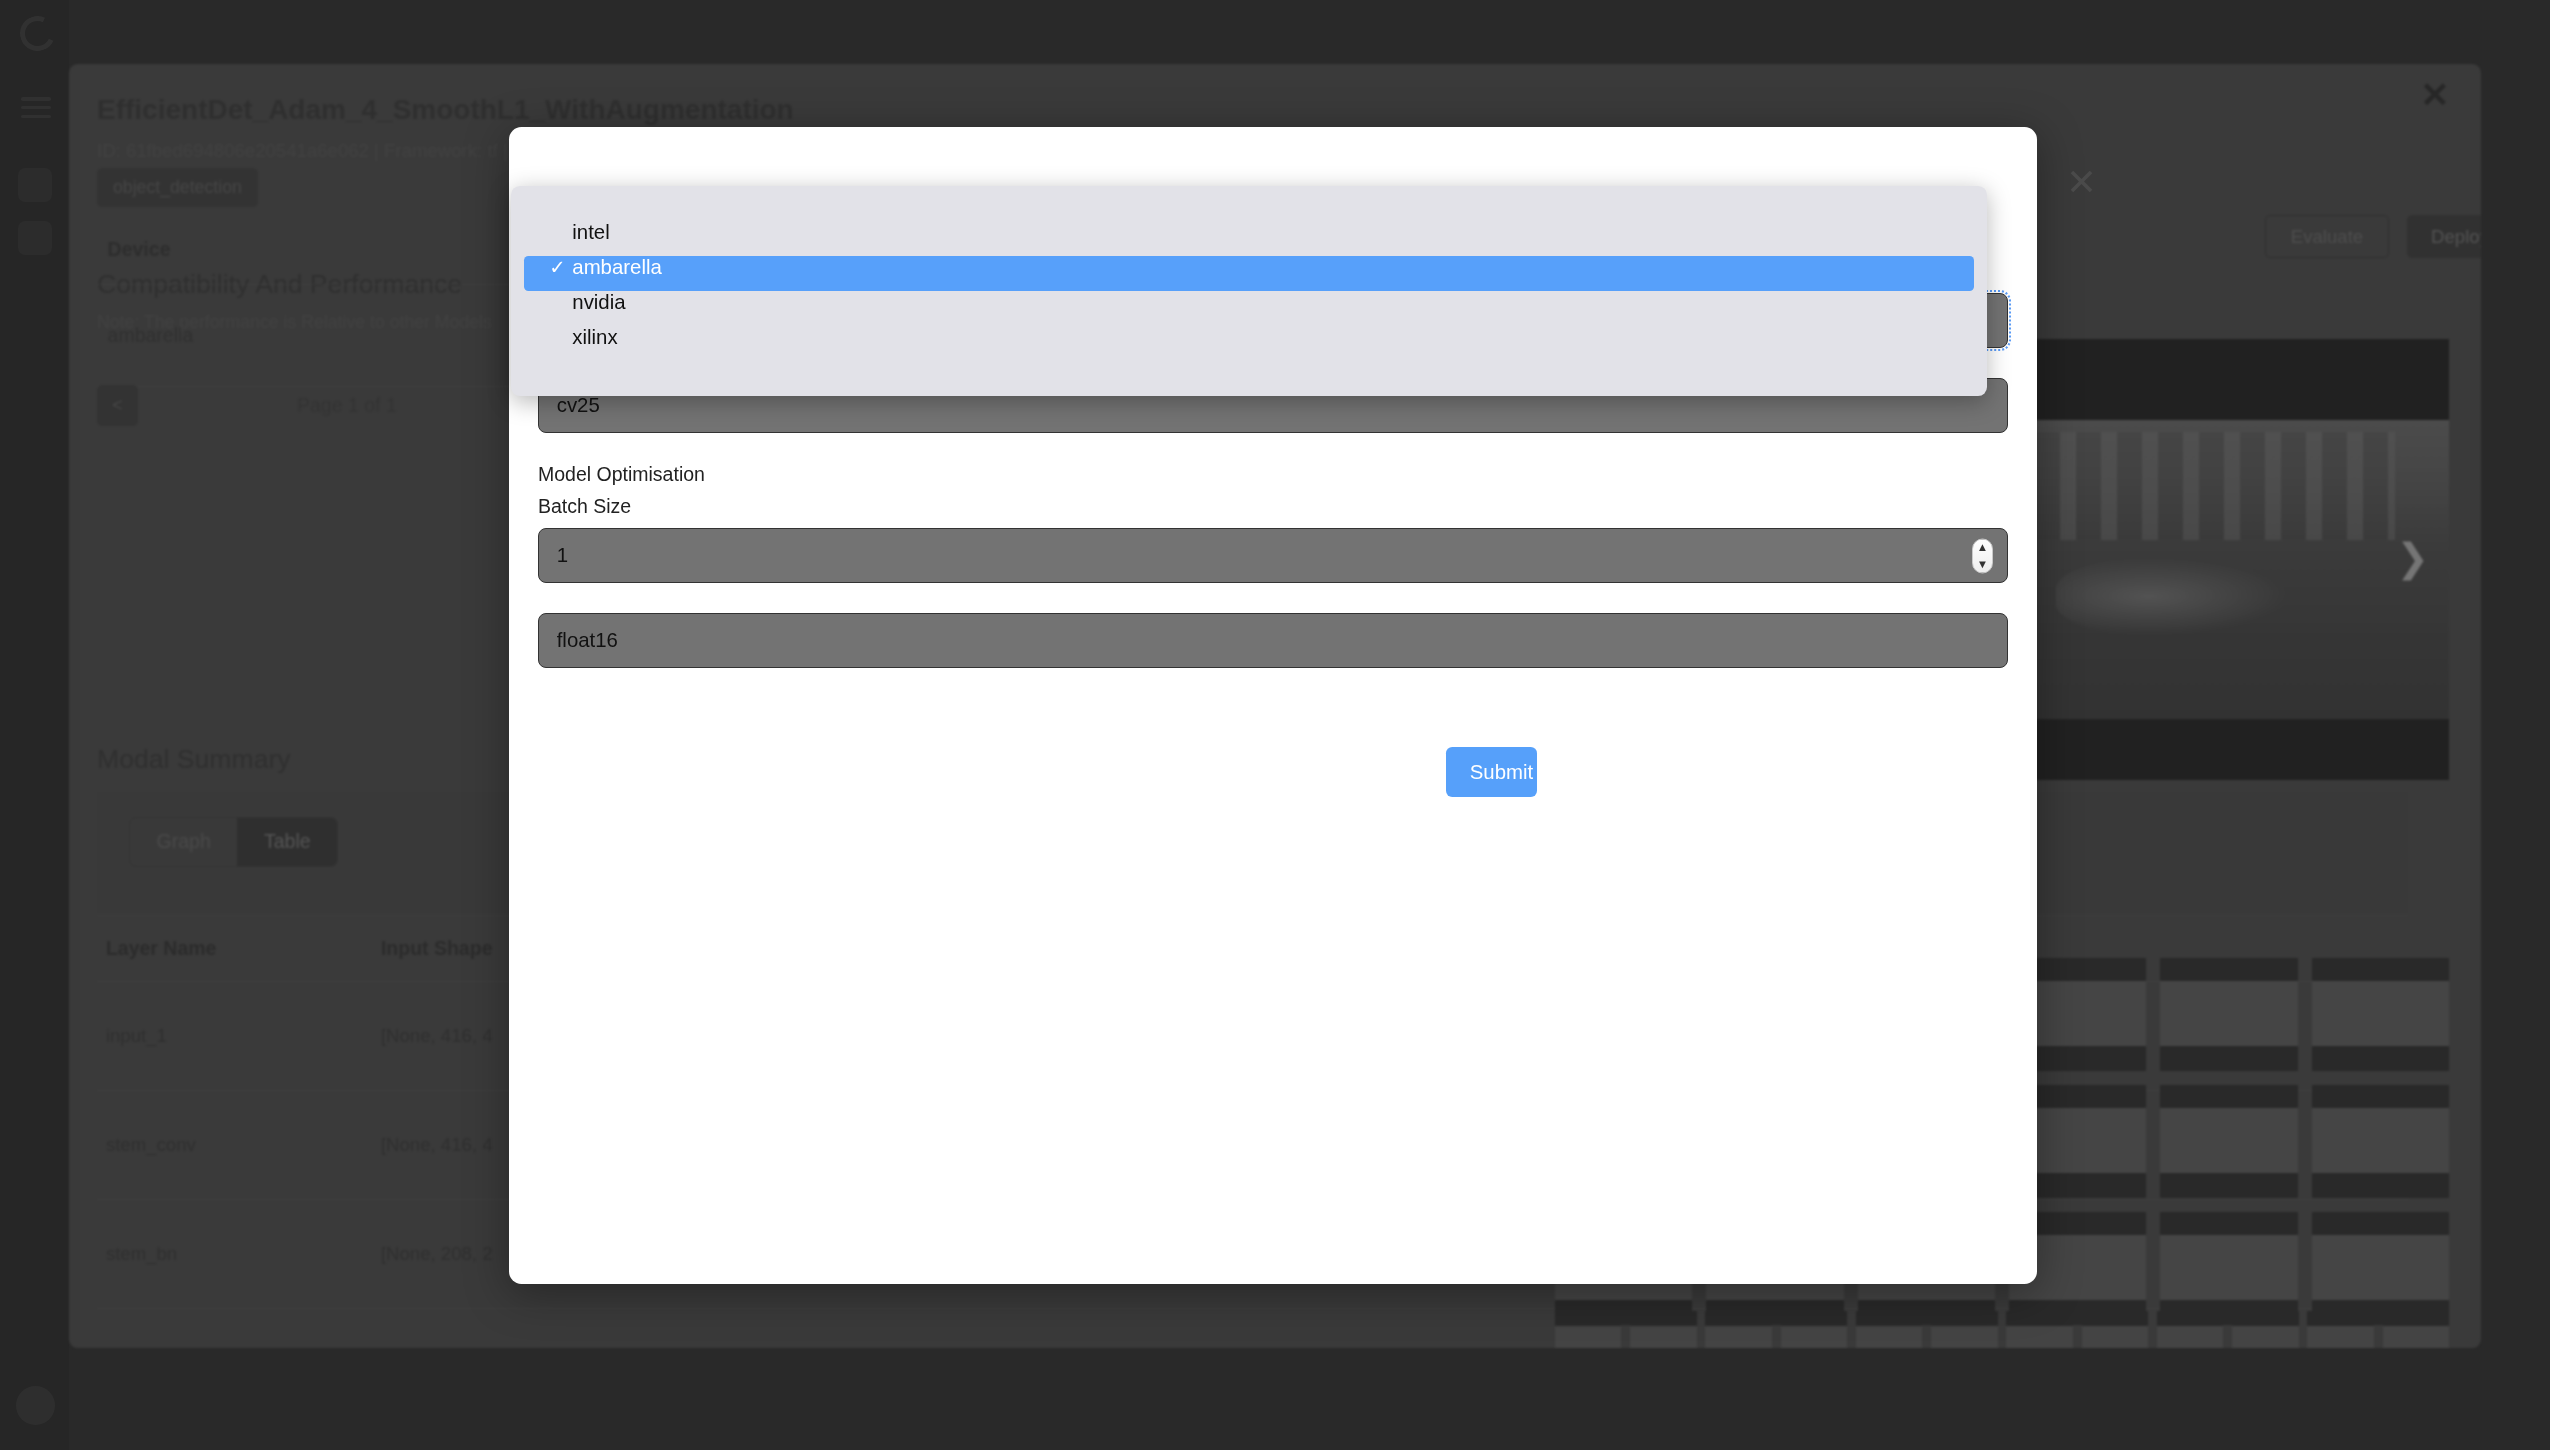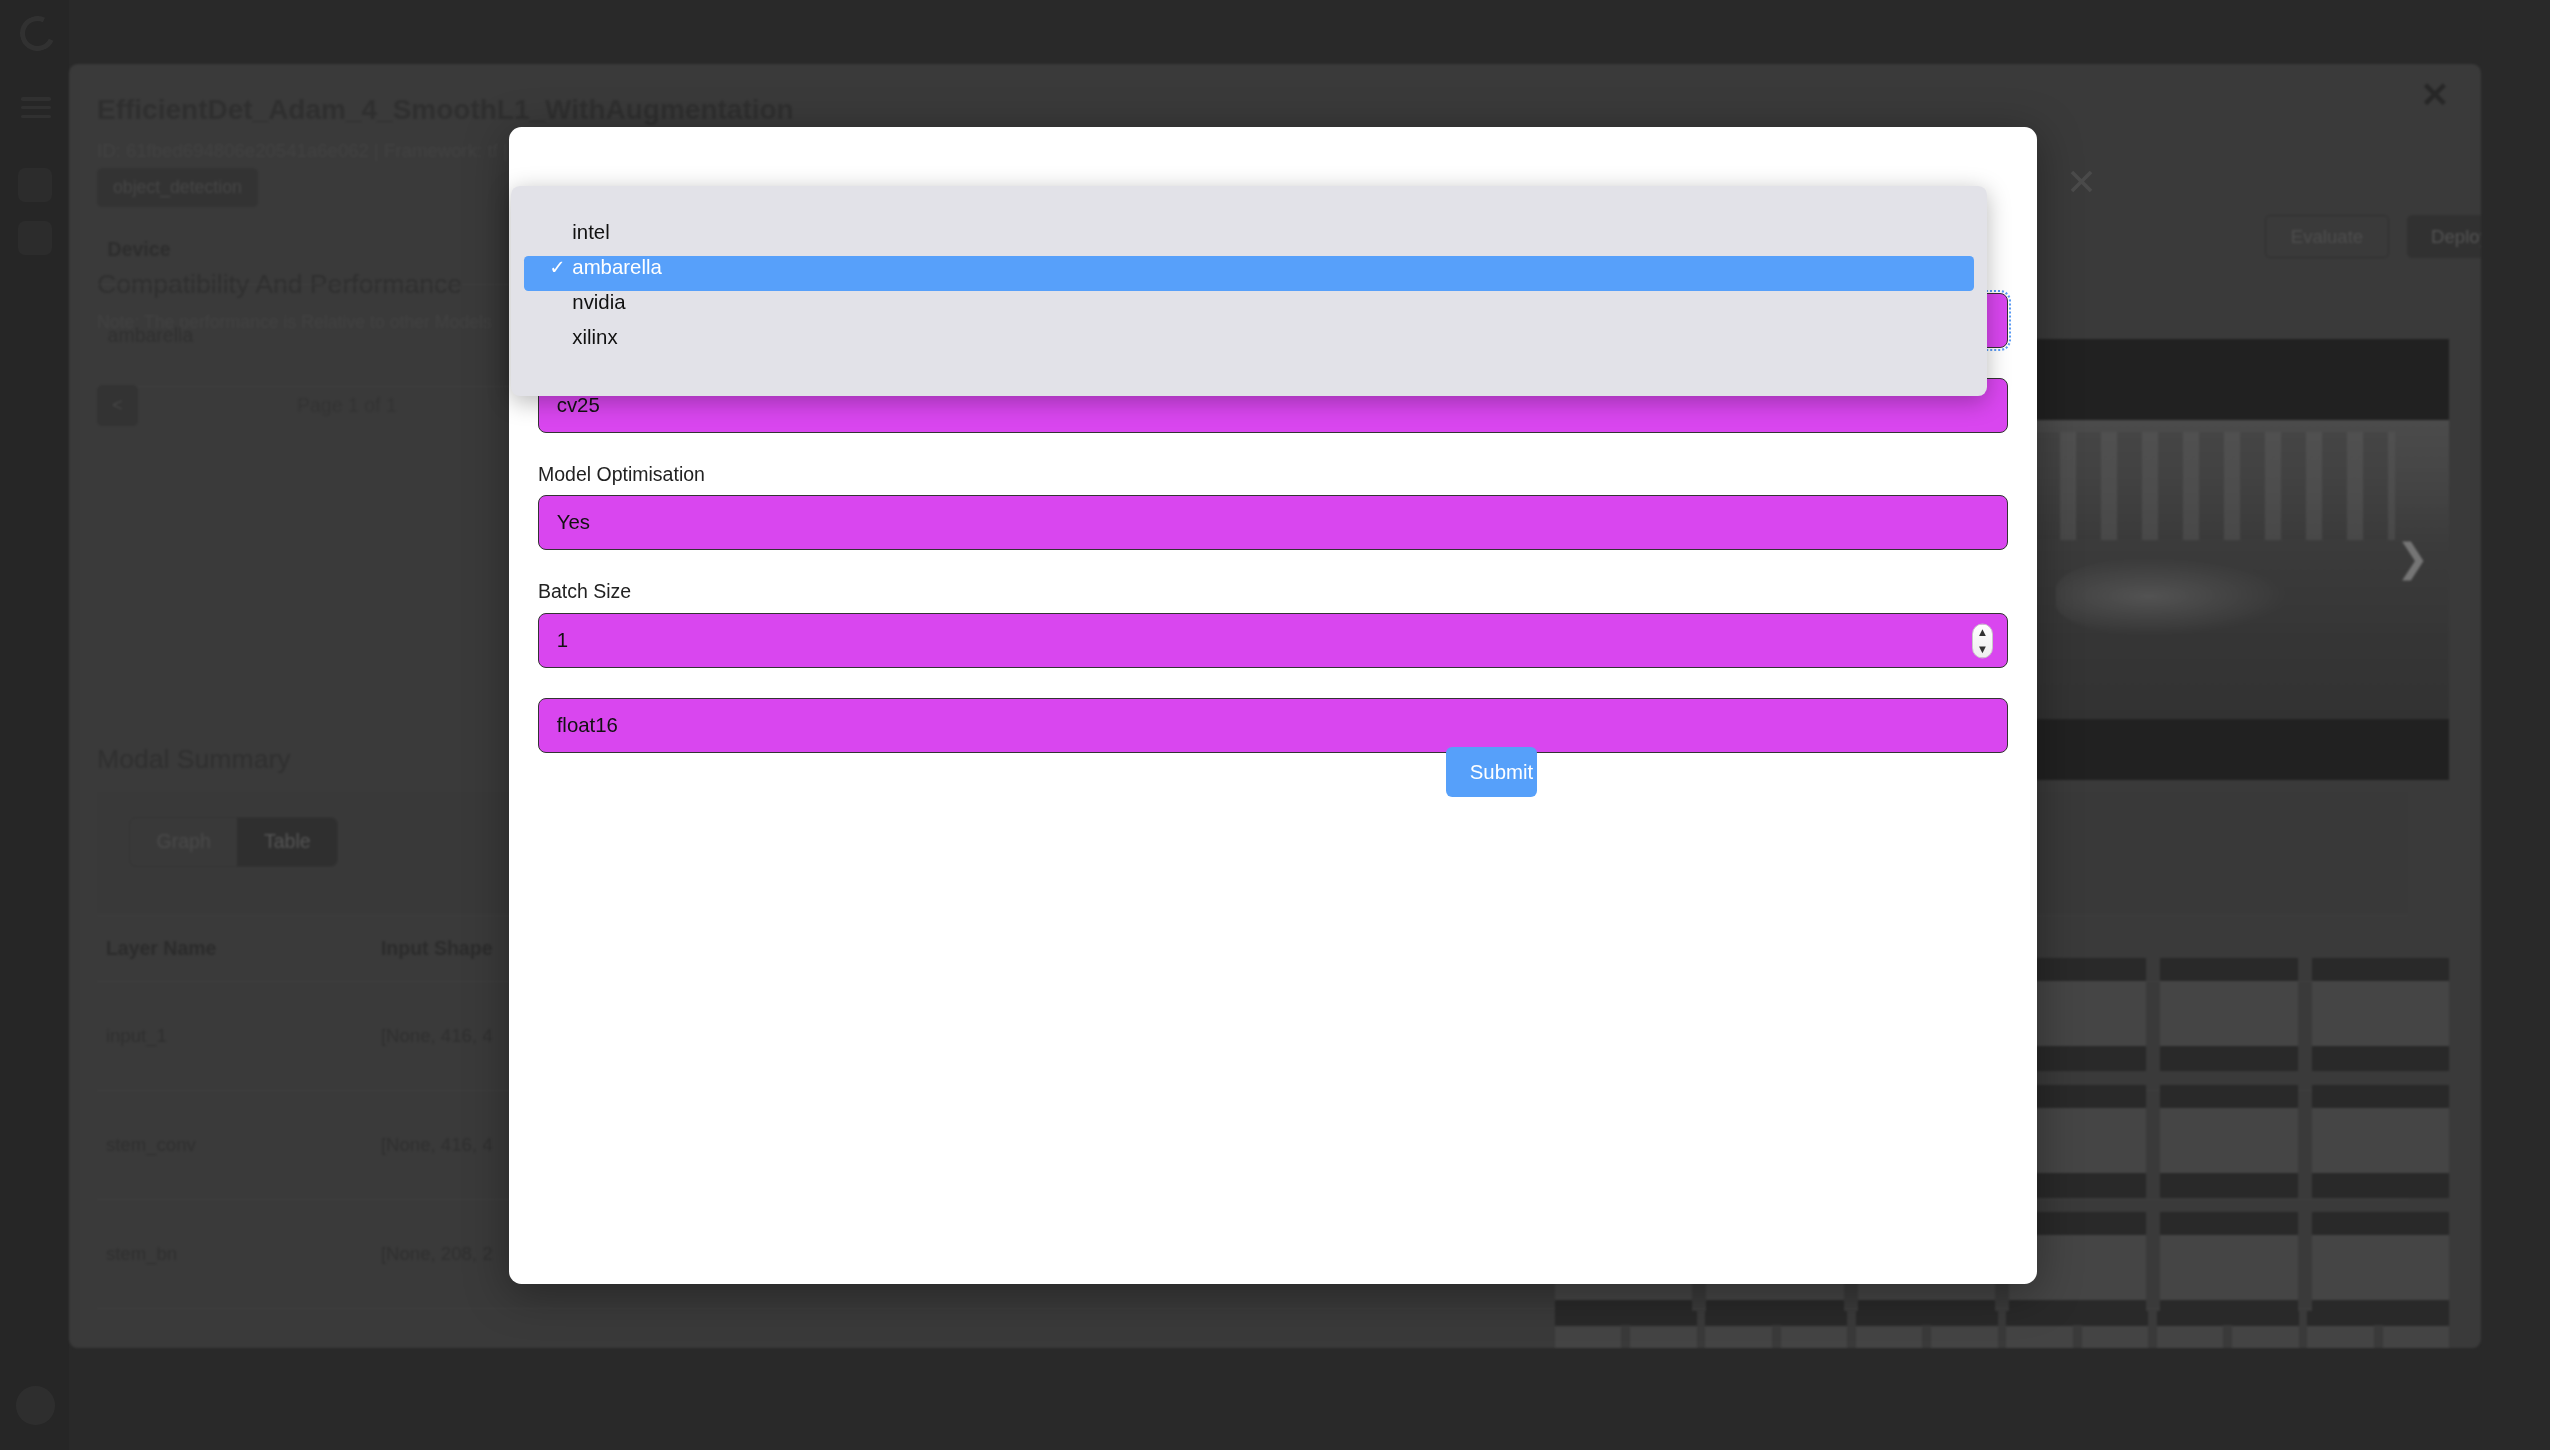--- a/index.html
+++ b/index.html
@@ -313,21 +313,21 @@
   .field-label {
     font-size: 19.5px;
     color: #222;
     margin-bottom: 9.7px;
   }
   .field-box {
     width: 1470px;
     height: 55px;
     border: 1.8px solid #333;
     border-radius: 8px;
-    background: #d946ef;
+    background: #737373;
     display: flex;
     align-items: center;
     padding: 0 17.7px;
     font-size: 20.4px;
     color: #111;
     position: relative;
     margin-bottom: 30px;
   }
   .field-box.focused {
     outline: 2.7px dotted #5a9bf6;
@@ -544,23 +544,20 @@
     </div>
 
     <div>
       <div class="field-box">
         <span>cv25</span>
       </div>
     </div>
 
     <div>
       <div class="field-label">Model Optimisation</div>
-      <div class="field-box">
-        <span>Yes</span>
-      </div>
     </div>
 
     <div>
       <div class="field-label">Batch Size</div>
       <div class="field-box">
         <span>1</span>
         <span class="stepper">
           <span>▲</span>
           <span>▼</span>
         </span>

